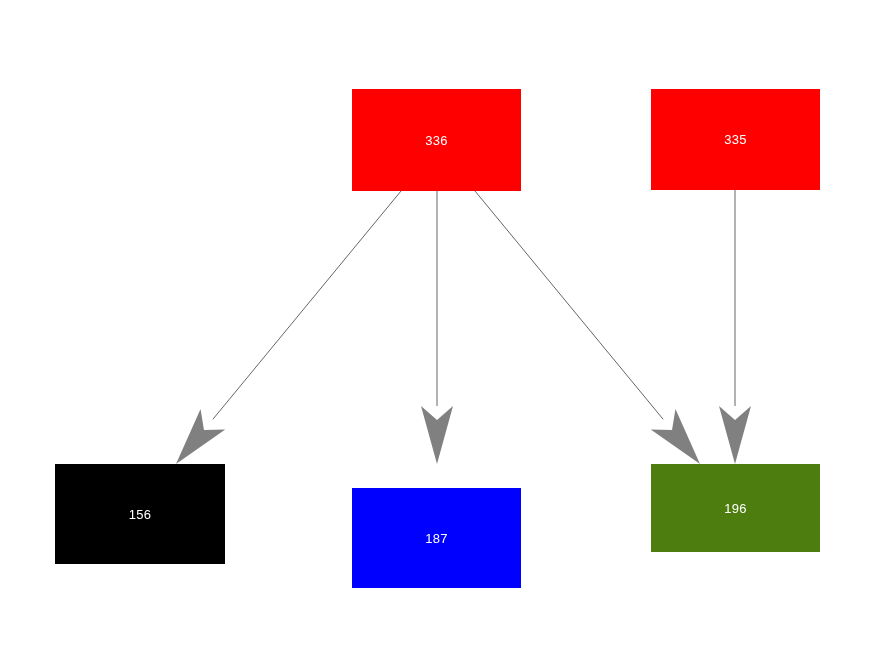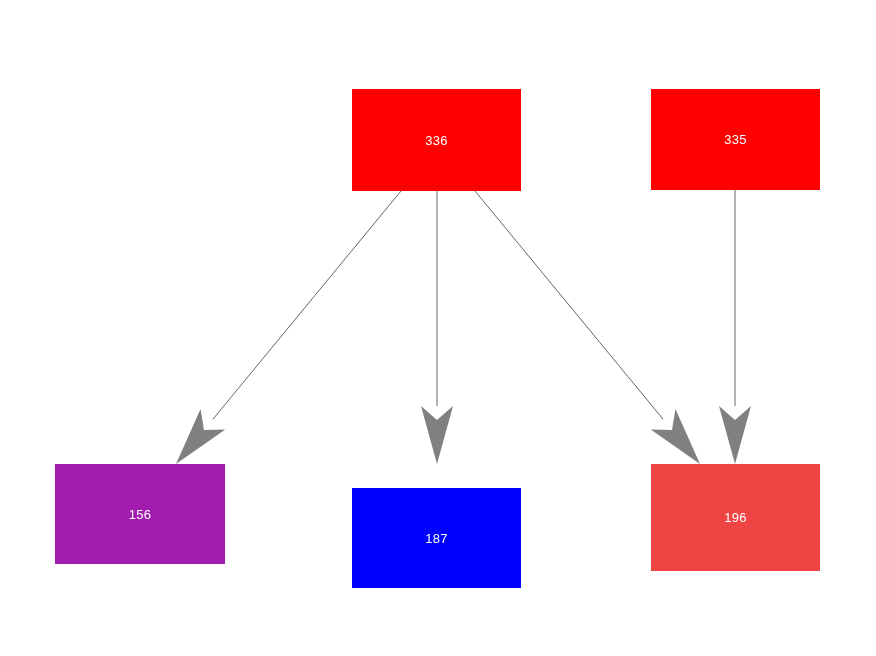--- a/index.html
+++ b/index.html
@@ -62,23 +62,23 @@
         <polygon points="735.00,464.00 719.00,406.00 735.00,420.00 751.00,406.00" fill="#808080"></polygon>
       </g>
   </svg>
 
   <div class="node" style="left: 352px; top: 89px; width: 169px; height: 102px; background: rgb(255, 0, 0);">
     <span class="node-label">336</span>
   </div>
   <div class="node" style="left: 651px; top: 89px; width: 169px; height: 101px; background: rgb(255, 0, 0);">
     <span class="node-label">335</span>
   </div>
-  <div class="node" style="left: 55px; top: 464px; width: 170px; height: 100px; background: #a21caf;">
+  <div class="node" style="left: 55px; top: 464px; width: 170px; height: 100px; background: #000000;">
     <span class="node-label">156</span>
   </div>
   <div class="node" style="left: 352px; top: 464px; width: 169px; height: 100px; background: rgb(0, 0, 255); margin-top: 24px;">
     <span class="node-label">187</span>
   </div>
-  <div class="node" style="left: 651px; top: 464px; width: 169px; height: 107px; background: #ef4444;">
+  <div class="node" style="left: 651px; top: 464px; width: 169px; height: 88px; background: #4d7c0f;">
     <span class="node-label">196</span>
   </div>
 
 </div>
 
 </body></html>

